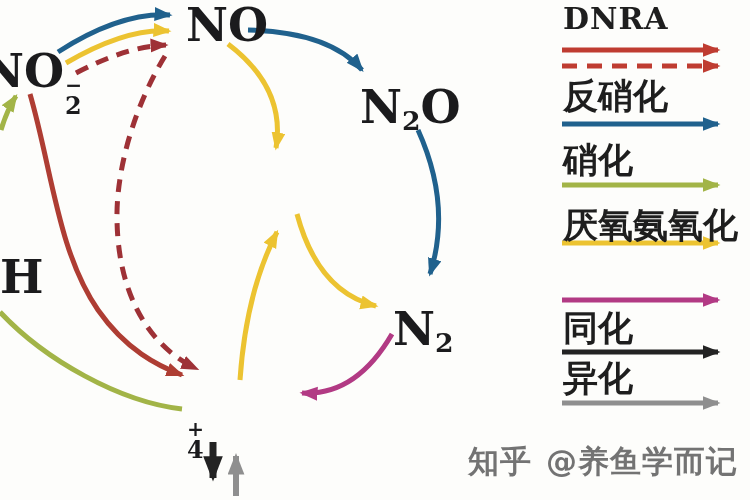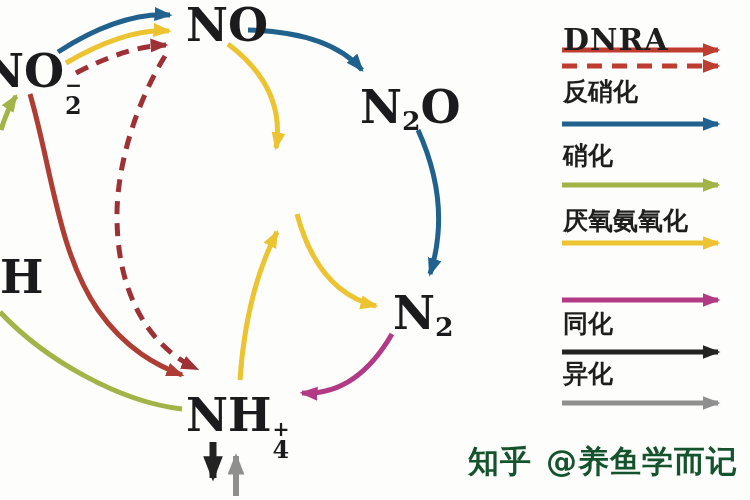--- a/index.html
+++ b/index.html
@@ -29,36 +29,36 @@
     line-height:0.92;
     transform:translateY(0.22em);
     margin-left:0.04em;
   }
   .stack .s-top{font-size:0.85em;}
   .legend-label{
     position:absolute;
     left:563px;
     font-weight:700;
     color:#1e1e1e;
-    font-size:25px;
+    font-size:35px;
     line-height:1;
     white-space:nowrap;
     font-family:"DejaVu Sans","Liberation Sans",sans-serif;
   }
   .legend-label.latin{
     font-family:"DejaVu Serif","Liberation Serif",serif;
     font-size:30px;
     letter-spacing:1px;
   }
   #watermark{
     position:absolute;
     left:468px;top:441px;
     font-size:31px;
     font-weight:700;
-    color:#14532d;
+    color:#737373;
     letter-spacing:1px;
     white-space:nowrap;
     font-family:"DejaVu Sans","Liberation Sans",sans-serif;
   }
   #watermark .wm-author{margin-left:14px;}
 </style>
 </head>
 <body>
 
 <div id="stage">
@@ -135,36 +135,36 @@
 
   <div class="chem" style="left:186px;top:2px;">
     <span>NO</span>
   </div>
 
   <div class="chem" style="left:360px;top:84px;">
     <span>N</span><sub>2</sub><span>O</span>
   </div>
 
 
-  <div class="chem" style="left:393px;top:290px;">
+  <div class="chem" style="left:393px;top:306px;">
     <span>N</span><sub>2</sub>
   </div>
 
   <div class="chem" style="left:186px;top:392px;">
-    <span>NH</span><span class="stack">
+    <span class="stack">
         <span class="s-top">+</span>
         <span>4</span>
       </span>
   </div>
 
   <div class="chem" style="left:0px;top:254px;">
     <span>H</span>
   </div>
 
-  <div class="legend-label latin" style="top:25px;">DNRA</div>
+  <div class="legend-label latin" style="top:4px;">DNRA</div>
   <div class="legend-label" style="top:79px;">反硝化</div>
   <div class="legend-label" style="top:143px;">硝化</div>
   <div class="legend-label" style="top:208px;">厌氧氨氧化</div>
   <div class="legend-label" style="top:311px;">同化</div>
   <div class="legend-label" style="top:361px;">异化</div>
 
   <div id="watermark">
     <span class="wm-site">知乎</span><span class="wm-author">@养鱼学而记</span>
   </div>
 

